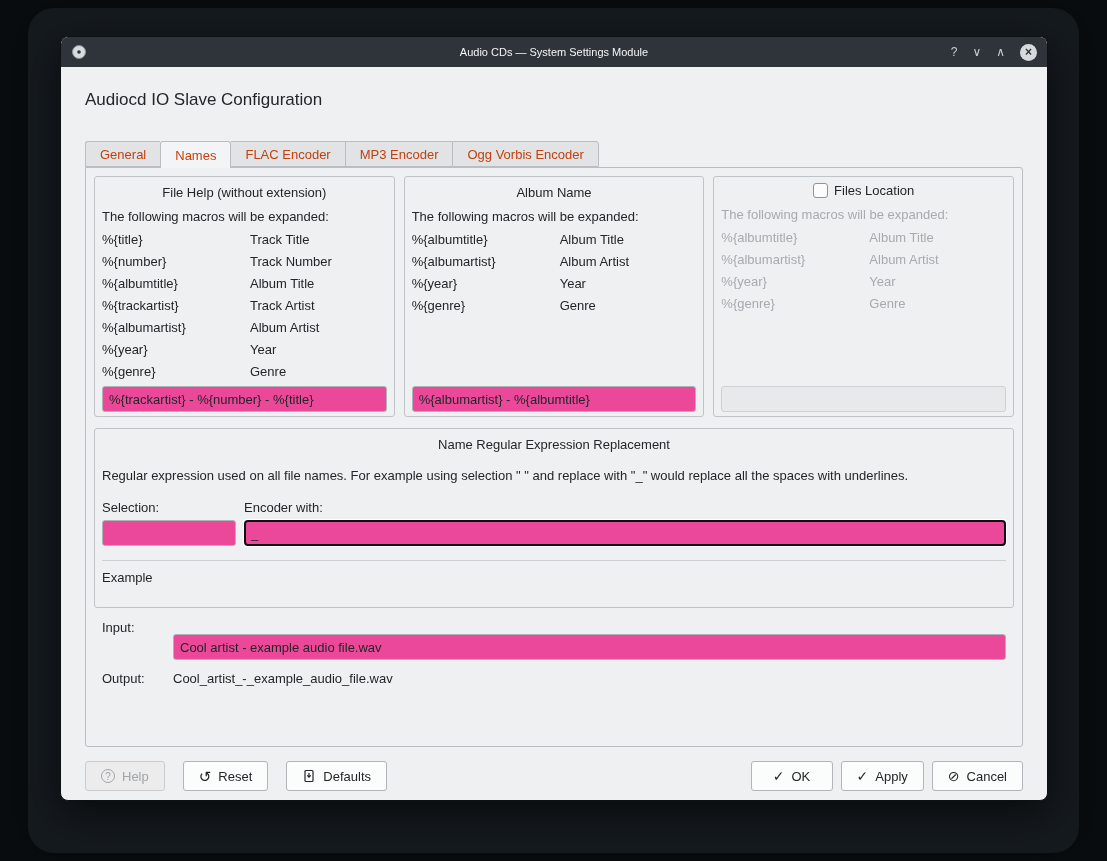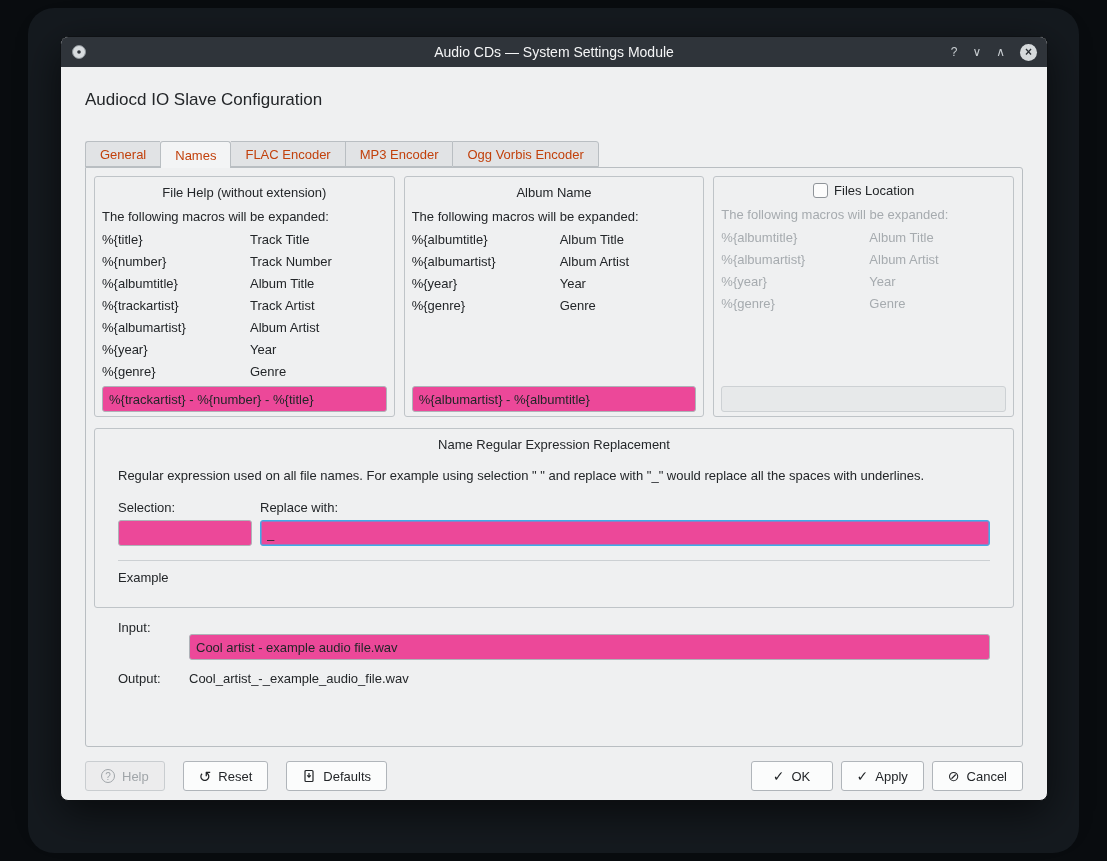--- a/index.html
+++ b/index.html
@@ -24,21 +24,21 @@
     display:flex; flex-direction:column;
   }
   
   .titlebar {
     flex:0 0 30px; background:#2f343a; display:flex; align-items:center;
     padding:0 10px; position:relative; color:#eff0f1;
   }
   .win-icon { width:16px; height:16px; display:inline-flex; }
   .titlebar .title {
     position:absolute; left:0; right:0; text-align:center;
-    font-size:14px; color:#f4f5f6; pointer-events:none;
+    font-size:11px; color:#f4f5f6; pointer-events:none;
   }
   .tb-buttons { margin-left:auto; display:flex; align-items:center; gap:15px; z-index:1; }
   .tb-btn { color:#c7ccd0; font-size:12px; line-height:1; cursor:default; }
   .tb-btn.close {
     width:17px; height:17px; background:#d6dadc; color:#2b3035;
     border-radius:50%; display:flex; align-items:center; justify-content:center;
     font-size:12px; font-weight:bold;
   }
   
   .window-body { flex:1; padding:0 24px; display:flex; flex-direction:column; }
@@ -82,21 +82,21 @@
     height:26px; border:1px solid #aeb3b8; border-radius:3px; background:#ec4899;
     padding:0 6px; font:13px "Liberation Sans", sans-serif; color:#232629; width:100%;
   }
   .text-input:disabled { background:#e7e9ea; border-color:#cdd1d4; }
   .group-box .text-input { margin-top:auto; }
   .text-input.focused {
     border:1px solid #3daee9;
     box-shadow: inset 0 0 0 1px rgba(61,174,233,.55);
   }
   
-  .regex-box { margin-top:11px; height:180px; padding:6px 23px; }
+  .regex-box { margin-top:11px; height:180px; padding:6px 7px; }
   .regex-desc { margin-top:9px; }
   .labels-row { display:flex; margin-top:17px; }
   .sel-col { width:142px; }
   .inputs-row { display:flex; gap:8px; margin-top:5px; }
   .selection-input { width:134px; flex:0 0 134px; }
   .replace-input { flex:1; }
   hr.divider { border:none; border-top:1px solid #ccd0d3; margin:14px 0 0; }
   .example-heading { margin:9px 0 0; }
   .io-row { display:flex; align-items:center; margin-top:9px; }
   .io-label { width:71px; flex:0 0 71px; }
@@ -216,21 +216,21 @@
             <input class="text-input" type="text" disabled="" value="" style="">
           </div>
         </div>
 
         <div class="group-box regex-box">
           <div class="group-title">Name Regular Expression Replacement</div>
           <div class="regex-desc">Regular expression used on all file names. For example using selection " " and replace with "_" would replace all the spaces with underlines.</div>
 
           <div class="labels-row">
             <span class="sel-col">Selection:</span>
-            <span>Replace with:</span>
+            <span>Encoder with:</span>
           </div>
 
           <div class="inputs-row">
             <input class="text-input selection-input" type="text" value=" " style="">
             <input class="text-input replace-input focused" type="text" autofocus="" value="_" style="">
           </div>
 
           <hr class="divider">
           <div class="example-heading">Example</div>
 

